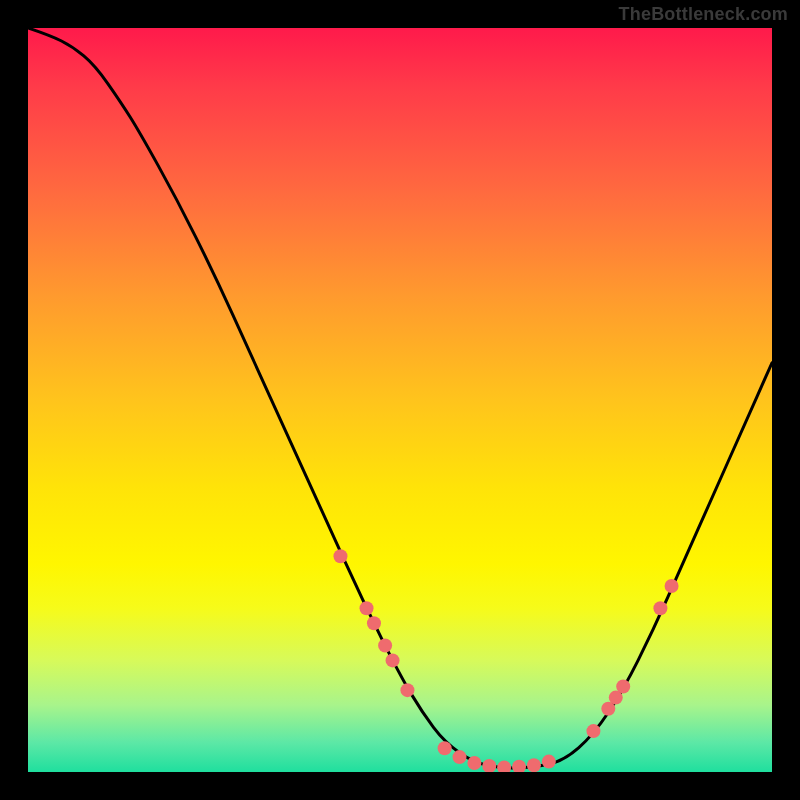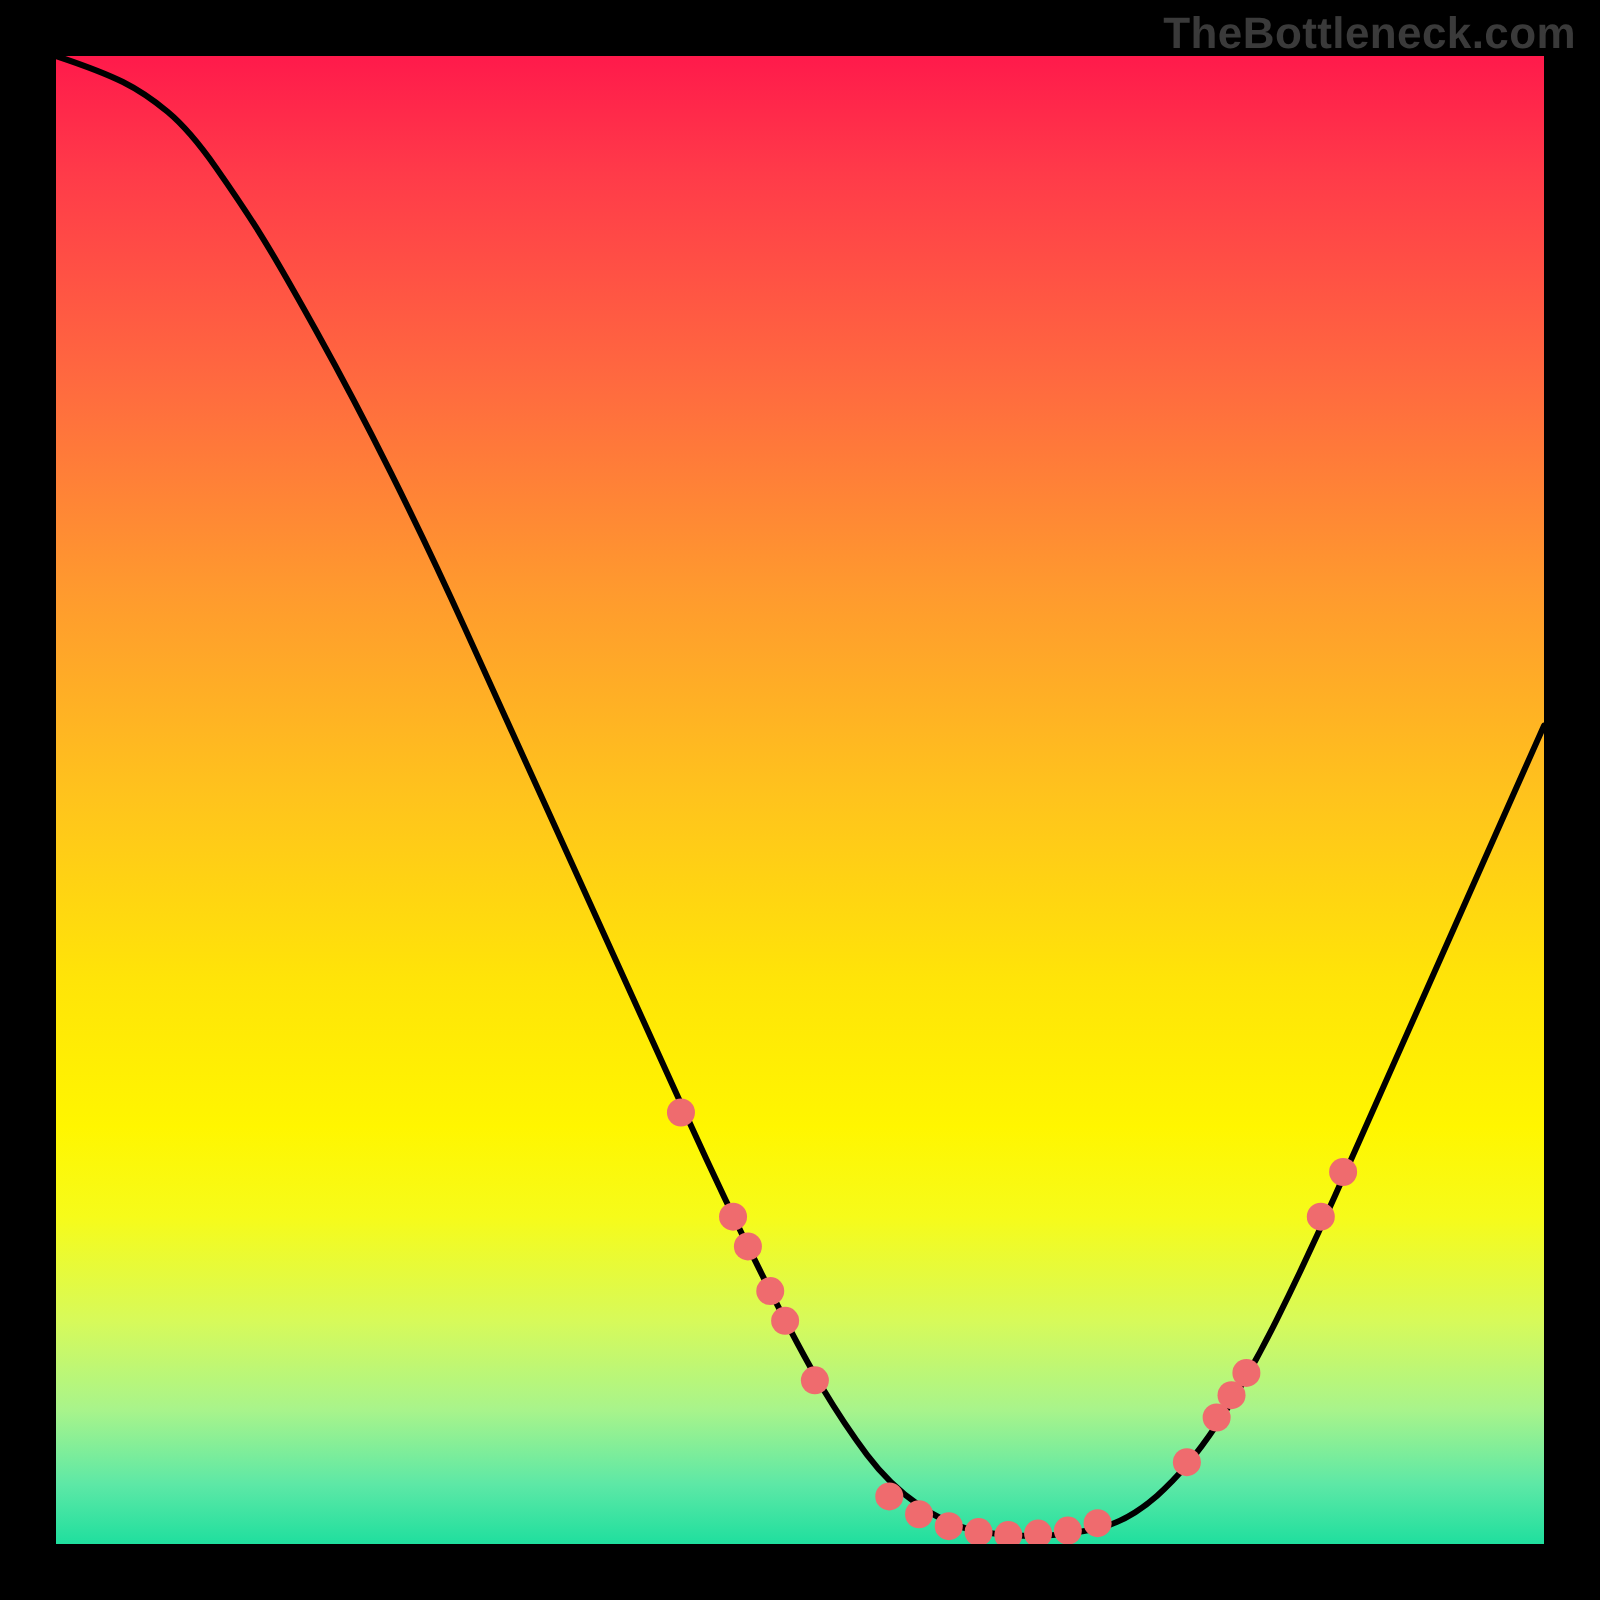--- a/index.html
+++ b/index.html
@@ -15,21 +15,21 @@
     position: relative;
     width: 800px;
     height: 800px;
     background: #000;
   }
   .watermark {
     position: absolute;
     top: 4px;
     right: 12px;
     color: #3a3a3a;
-    font-size: 22px;
+    font-size: 18px;
     font-weight: 600;
     letter-spacing: 0.2px;
     z-index: 20;
     user-select: none;
   }
   .plot {
     position: absolute;
     left: 28px;
     top: 28px;
     width: 744px;

